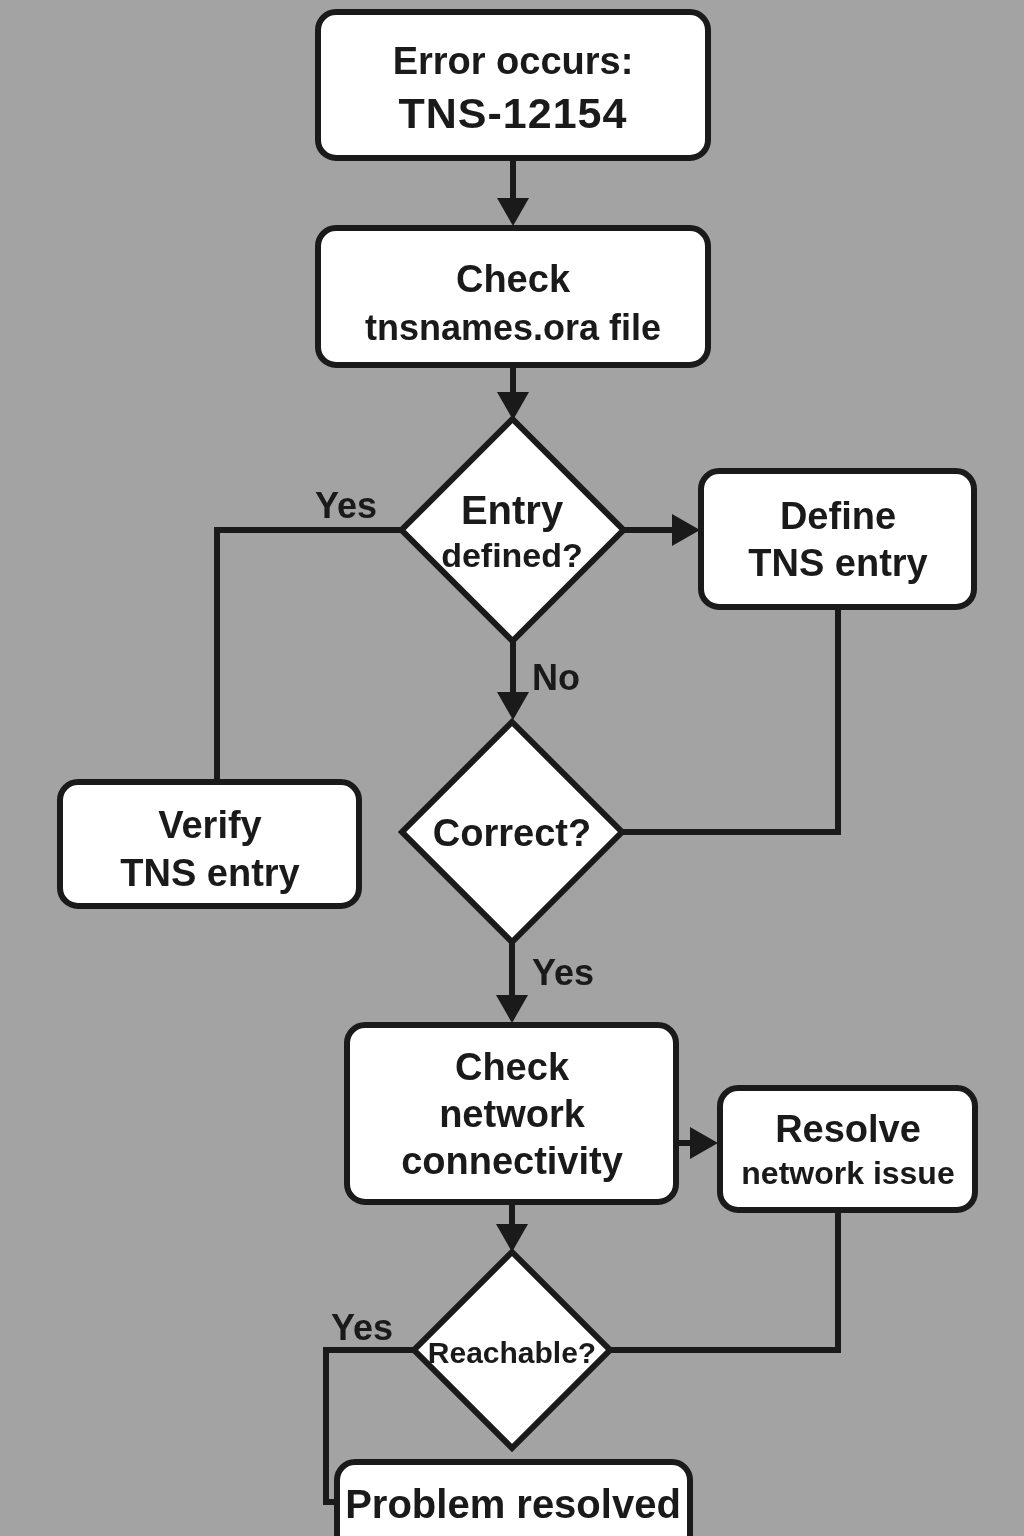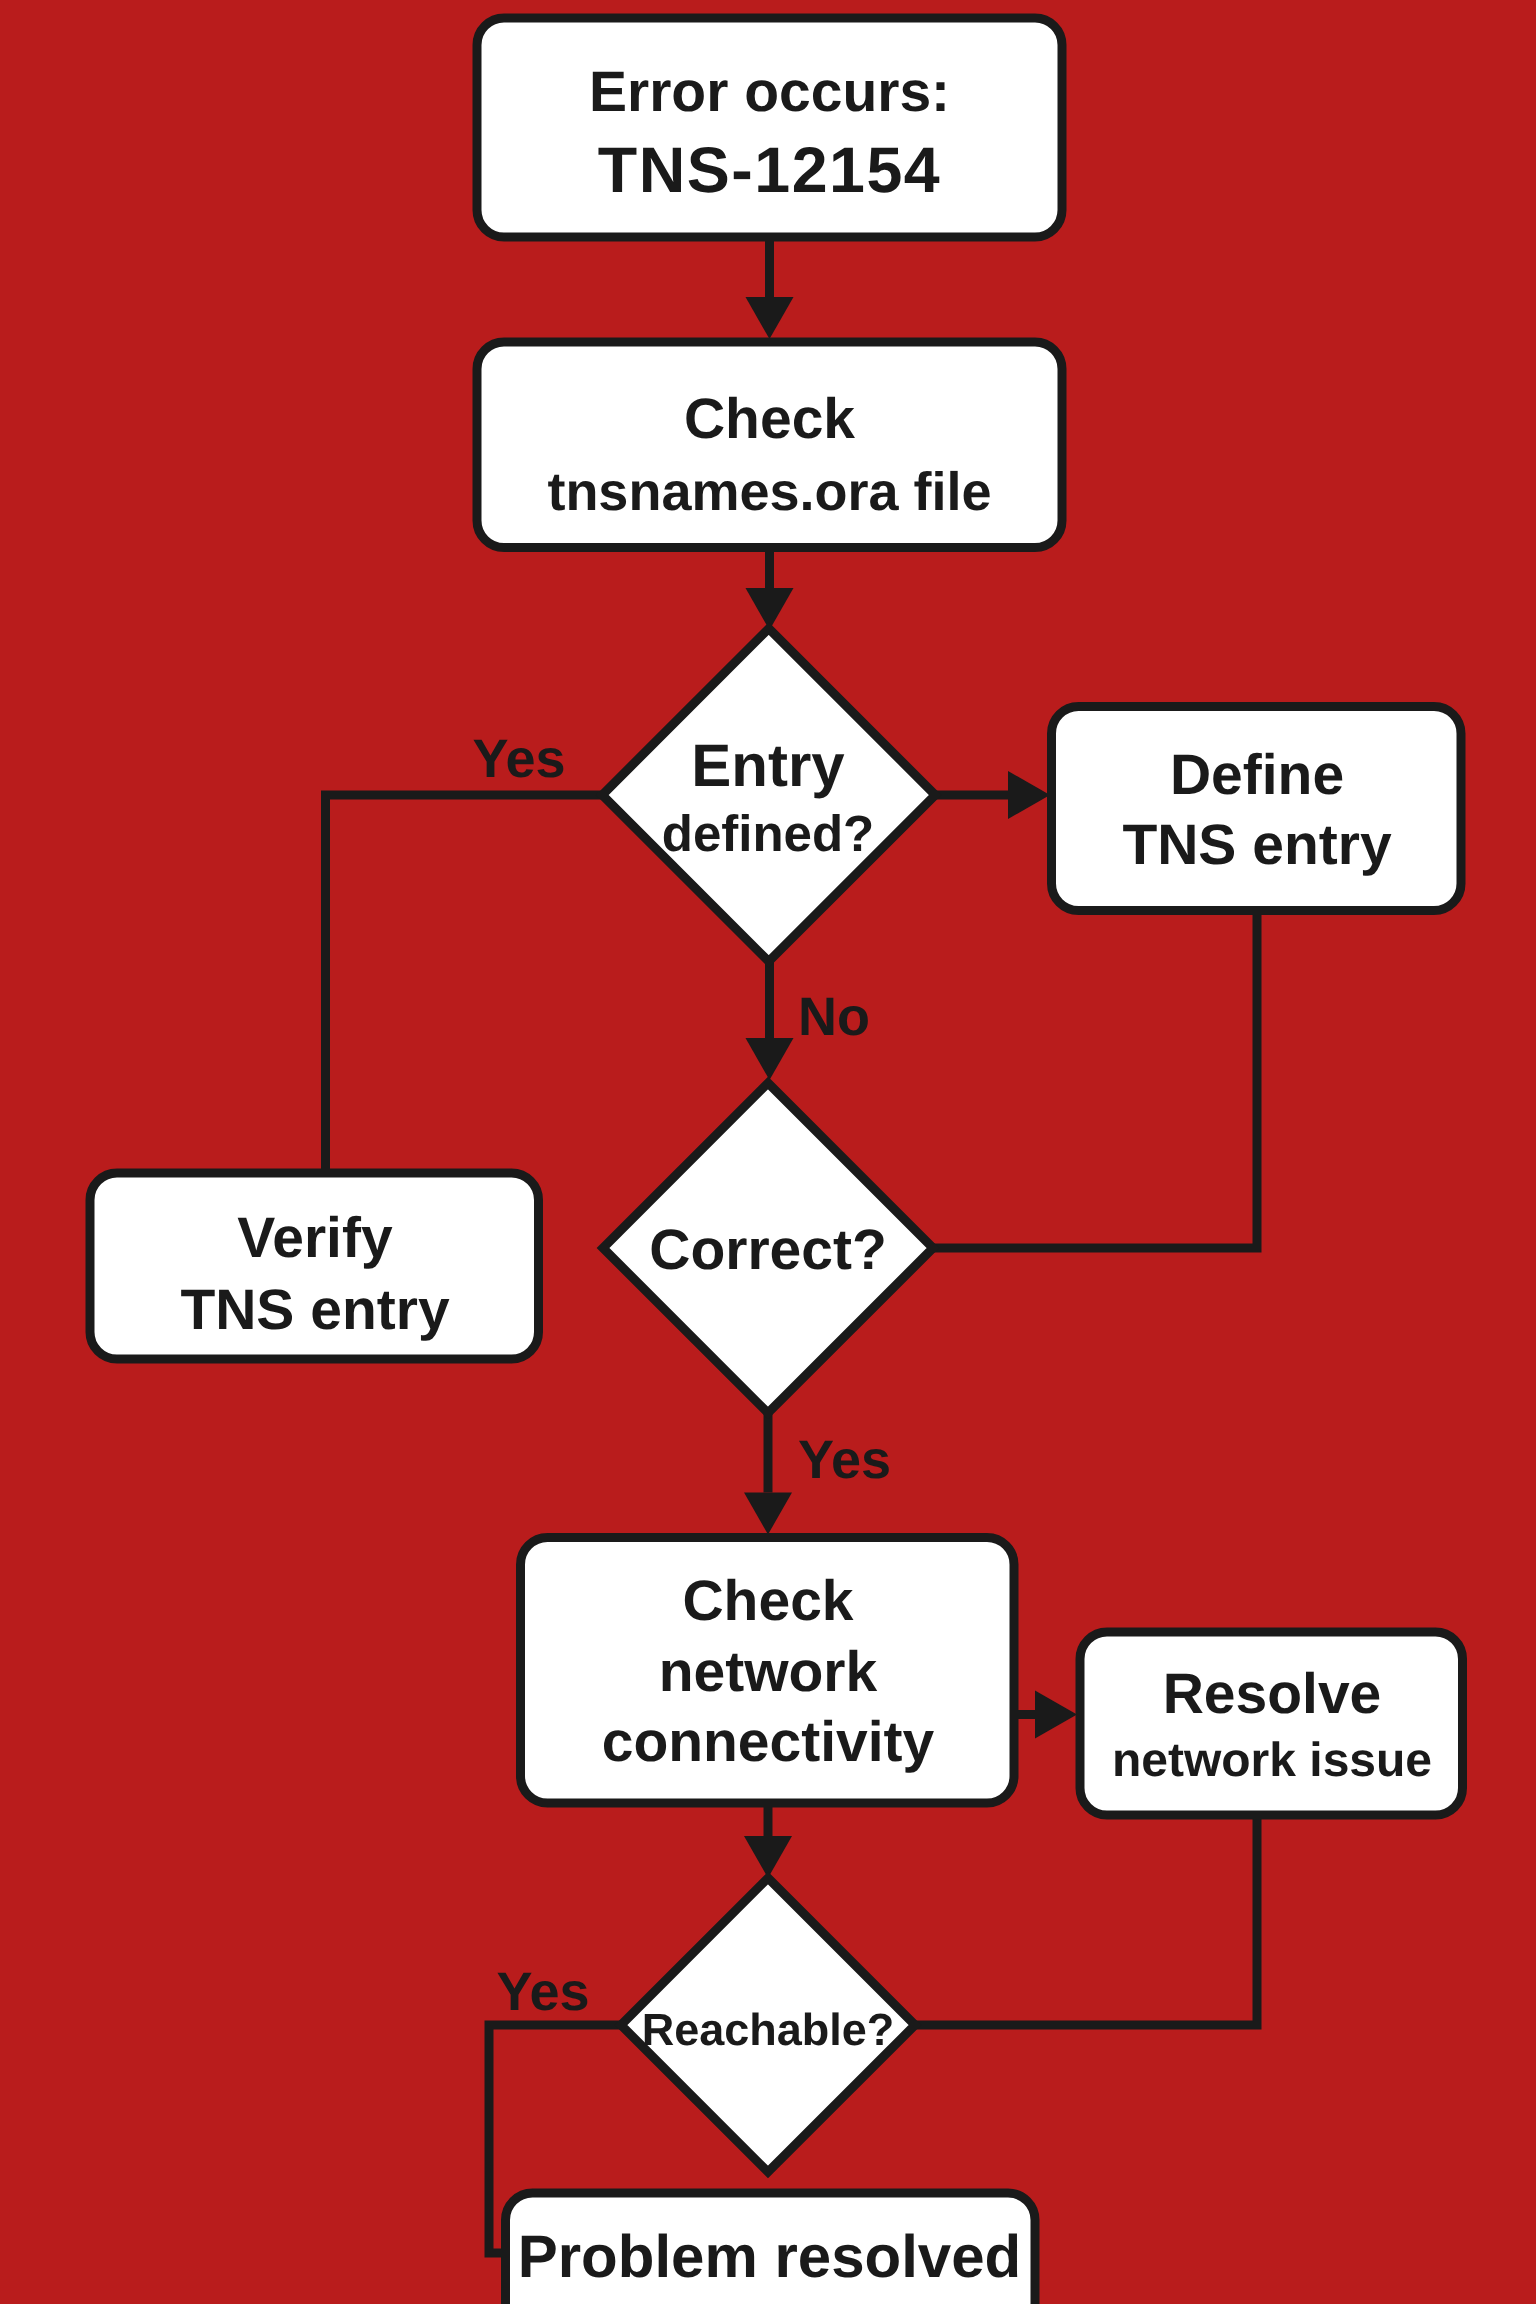--- a/index.html
+++ b/index.html
@@ -2,21 +2,21 @@
 <html><head>
 <meta charset="utf-8">
 <title>Flowchart</title>
 <style>
   html, body { margin: 0; padding: 0; background: #fcfcfc; }
   .canvas {
     position: relative;
     width: 1024px;
     height: 1536px;
     overflow: hidden;
-    background: #b91c1c;
+    background: #a3a3a3;
   }
   svg { display: block; }
   .shape { fill: #ffffff; stroke: #1a1a1a; stroke-width: 6; }
   .edge  { fill: none; stroke: #1a1a1a; stroke-width: 6; }
   .head  { fill: #1a1a1a; stroke: none; }
   text {
     font-family: "Liberation Sans", sans-serif;
     font-weight: 700;
     fill: #1a1a1a;
     text-anchor: middle;

